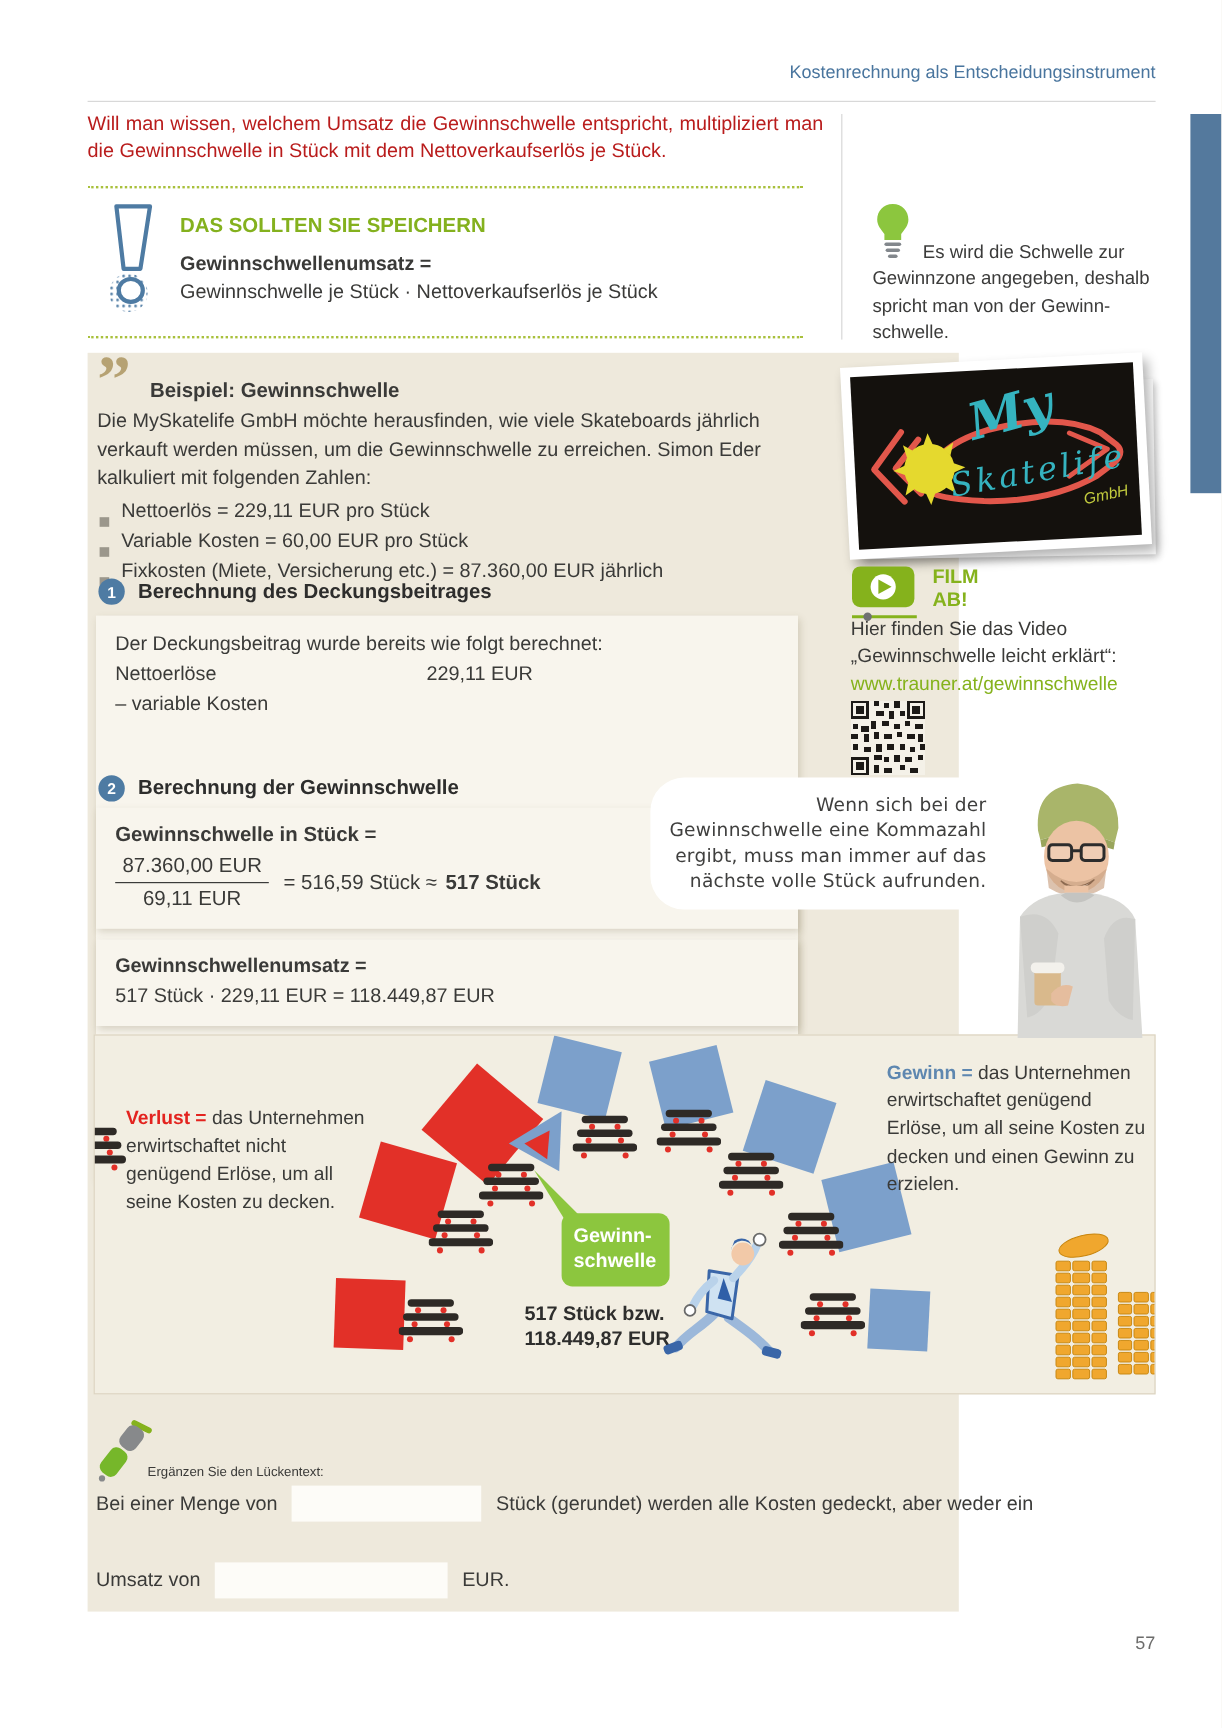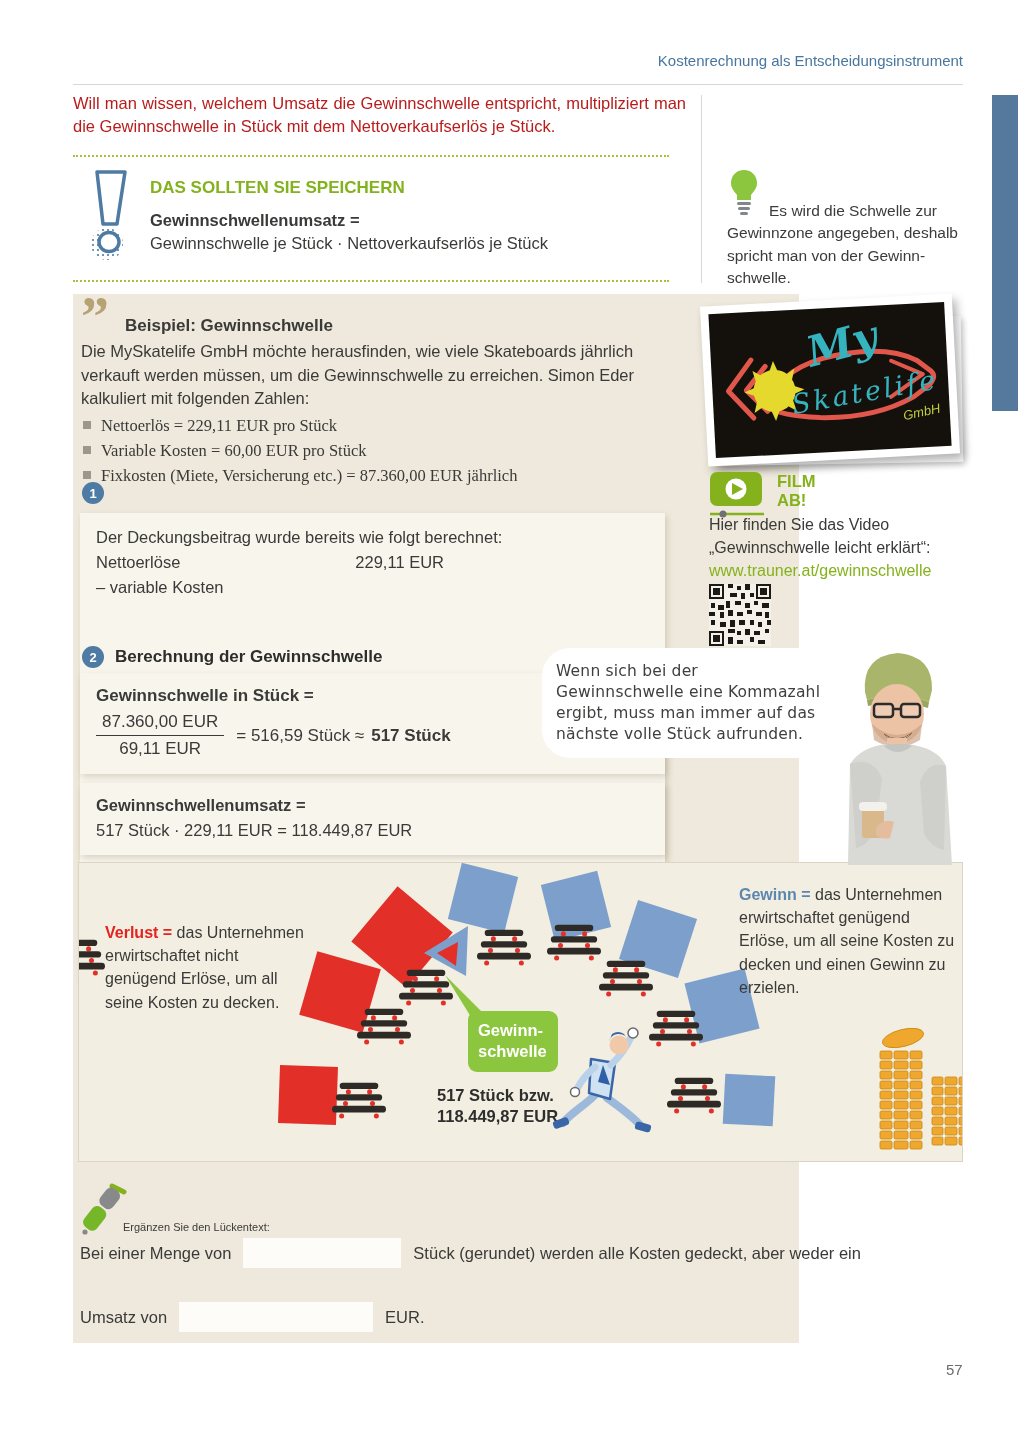--- a/index.html
+++ b/index.html
@@ -27,21 +27,21 @@
 
   
   .main-bg{left:73px;top:294px;width:726px;height:1049px;background:#eee9dc;}
 
   .example{position:absolute;left:8px;top:8px;width:590px;font-size:16.5px;line-height:1.42;}
   .example-head{display:flex;align-items:flex-start;margin-bottom:2px;}
   .quote-icon{font-family:"Liberation Serif",serif;font-size:56px;line-height:30px;color:#b6a273;font-weight:bold;width:44px;letter-spacing:-4px;}
   .quote-icon::before{content:"\201D";}
   .example-title{font-weight:bold;font-size:17px;padding-top:12px;}
   .bullets{margin-top:4px;}
-  .bullet-row{display:flex;align-items:flex-start;line-height:1.5;font-family:Liberation Serif, serif;}
+  .bullet-row{display:flex;align-items:flex-end;line-height:1.5;}
   .bullet-sq{flex:0 0 8px;height:8px;background:#9b978c;margin:7px 10px 0 2px;}
 
   .step-head{position:absolute;display:flex;align-items:center;}
   .step1-head{left:9px;top:188px;}
   .step2-head{left:9px;top:352px;}
   .step-circle{width:22px;height:22px;border-radius:50%;background:#4e7ba3;color:#fff;font-size:13px;font-weight:bold;display:flex;align-items:center;justify-content:center;}
   .step-title{font-weight:bold;font-size:17px;color:#2d2d2c;margin-left:11px;}
 
   .cream-box{position:absolute;background:#f8f5ed;box-shadow:2px 3px 6px rgba(110,95,60,.22);}
   .calc-box{left:7px;top:219px;width:553px;padding:12px 16px 14px 16px;font-size:16.5px;line-height:1.5;}
@@ -67,21 +67,21 @@
   .photo-card{left:704px;top:300px;width:252px;height:160px;background:#fff;padding:8px;transform:rotate(-3deg);box-shadow:4px 6px 10px rgba(0,0,0,.3);box-sizing:border-box;}
   .photo-inner{width:100%;height:100%;background:#14110d;overflow:hidden;}
 
   .film-row{left:709px;top:470px;display:flex;align-items:flex-start;}
   .film-title{color:#85b21c;font-weight:bold;font-size:16.5px;line-height:1.15;margin-left:12px;margin-top:2px;}
   .film-text{left:709px;top:514px;width:262px;font-size:16px;line-height:1.42;}
   .film-link{color:#85b21c;display:inline-block;margin-top:1px;}
 
   .qr{left:709px;top:584px;}
 
-  .bubble{left:542px;top:648px;width:294px;background:#fff;border-radius:28px;padding:13px 14px;box-sizing:border-box;text-align:left;font-family:"DejaVu Sans",sans-serif;font-size:15.5px;line-height:1.35;color:#3f3f3e;letter-spacing:.2px;z-index:4;}
+  .bubble{left:542px;top:648px;width:294px;background:#fff;border-radius:28px;padding:13px 14px;box-sizing:border-box;text-align:right;font-family:"DejaVu Sans",sans-serif;font-size:15.5px;line-height:1.35;color:#3f3f3e;letter-spacing:.2px;z-index:4;}
   .bubble-tail{left:822px;top:656px;z-index:4;}
   .person{left:832px;top:648px;z-index:5;}
 
   
   .panel{left:78px;top:862px;width:885px;height:300px;background:#f2eee2;border:1px solid #dcd4c2;box-sizing:border-box;overflow:hidden;z-index:2;}
   .sq{position:absolute;}
   .sq.red{background:#e23028;}
   .sq.blue{background:#7ca0cb;}
   .skb{position:absolute;width:54px;height:40px;}
   .verlust-text{position:absolute;left:26px;top:58px;width:205px;font-size:16px;line-height:1.45;}
@@ -167,20 +167,21 @@
         </div>
         <div class="bullet-row">
           <span class="bullet-sq"></span>
           <span>Fixkosten (Miete, Versicherung etc.) = 87.360,00 EUR jährlich</span>
         </div>
       </div>
     </div>
 
     <div class="step-head step1-head">
       <span class="step-circle">1</span>
+      <span class="step-title">Berechnung des Deckungsbeitrages</span>
     </div>
     <div class="cream-box calc-box">
       <div>Der Deckungsbeitrag wurde bereits wie folgt berechnet:</div>
       <div class="calcrow">
         <span class="lab">Nettoerlöse</span>
         <span class="val">229,11 EUR</span>
       </div>
       <div class="calcrow rule">
         <span class="lab">– variable Kosten</span>
         <span class="val">60,00 EUR</span>

